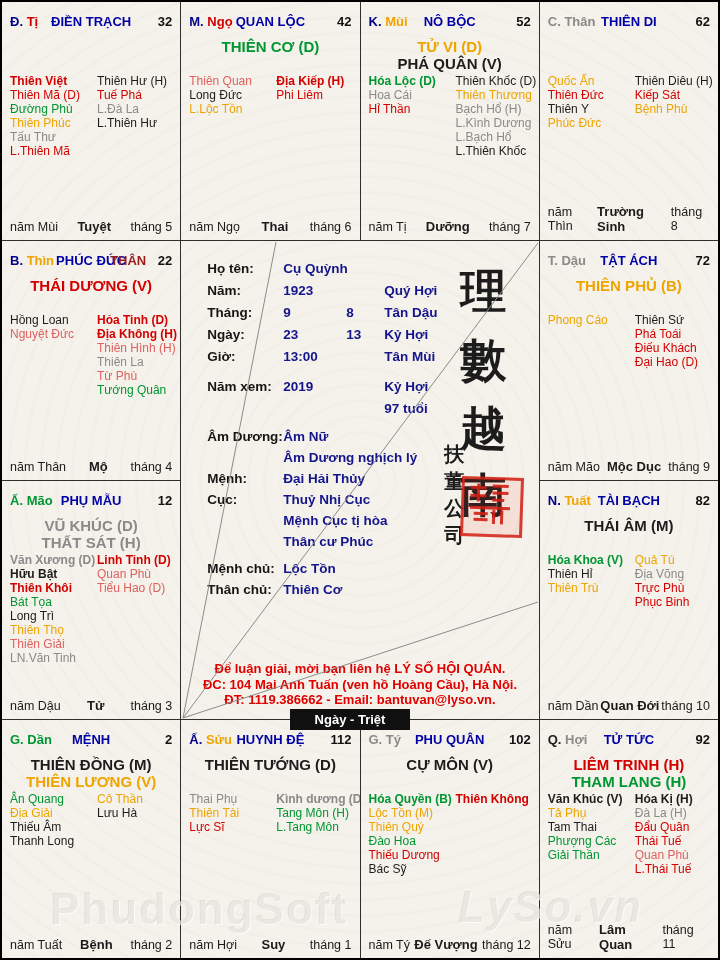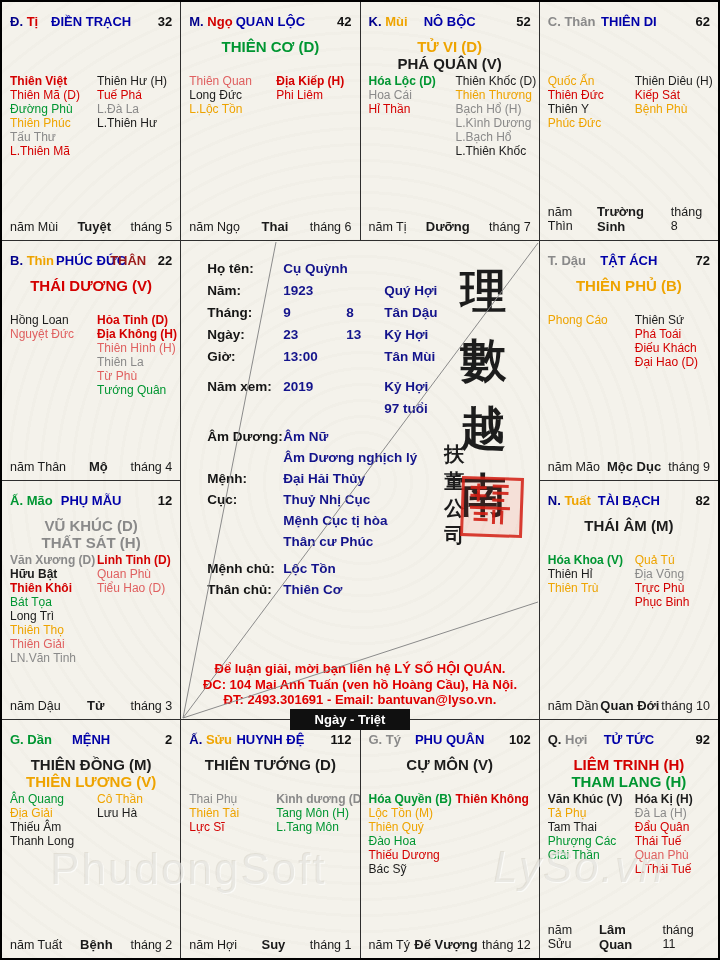--- a/index.html
+++ b/index.html
@@ -37,24 +37,24 @@
            font-size:13px;font-weight:bold;line-height:15.5px;z-index:2;}
   .cal{position:absolute;color:#1c1c1c;font-family:"DejaVu Serif","Liberation Serif",serif;
        font-weight:bold;z-index:2;text-align:center;}
   .calMain{left:277px;width:50px;font-size:46px;line-height:46px;}
   .calSide{left:262px;width:22px;font-size:20px;line-height:20px;}
   #seal{position:absolute;left:280px;top:236px;width:56px;height:54px;z-index:3;
         border:3px solid rgba(210,30,20,0.85);background:rgba(255,70,50,0.10);transform:rotate(2deg);}
   #overlay{position:absolute;inset:0;z-index:4;pointer-events:none;}
   #badge{position:absolute;left:288px;top:707px;width:120px;height:21px;background:#101010;color:#fff;
          font-size:13px;font-weight:bold;text-align:center;line-height:21px;z-index:5;}
-  .wm{position:absolute;z-index:2;font-weight:normal;color:rgba(125,118,100,0.14);
-      text-shadow:1px 1px 0 rgba(255,255,255,0.65);letter-spacing:2px;pointer-events:none;}
+  .wm{position:absolute;z-index:2;font-weight:bold;color:rgba(125,118,100,0.14);
+      text-shadow:1px 1px 0 rgba(255,255,255,0.65);letter-spacing:2px;pointer-events:none;margin-top:40px;}
   #wm1{left:48px;top:842px;font-size:44px;}
-  #wm2{left:491px;top:840px;font-size:44px;font-style:italic;}
+  #wm2{left:456px;top:840px;font-size:44px;font-style:italic;}
 </style>
 </head>
 <body>
 
 <div class="page">
   <div id="grid">
       <div class="cell p11">
         <div class="hd">
           <span class="sb"><span style="color: rgb(28, 28, 28);">Q. </span><span style="color: rgb(138, 138, 138);">Hợi</span></span>
           <span class="pname">TỬ TỨC</span>
@@ -435,21 +435,21 @@
             <span class="v1">Lộc Tồn</span>
           </div>
           <div class="row" style="top: 341px;">
             <span class="lb">Thân chủ:</span>
             <span class="v1">Thiên Cơ</span>
           </div>
         </div>
       <div id="contact">
           <div>Để luận giải, mời bạn liên hệ LÝ SỐ HỘI QUÁN.</div>
           <div>ĐC: 104 Mai Anh Tuấn (ven hồ Hoàng Cầu), Hà Nội.</div>
-          <div>ĐT: 2493.301691 - Email: bantuvan@lyso.vn.</div>
+          <div>ĐT: 1119.386662 - Email: bantuvan@lyso.vn.</div>
         </div>
       <div id="calMain" class="cal calMain">
           <div style="position: absolute; top: 27px; left: 0px; width: 100%;">理</div>
           <div style="position: absolute; top: 96px; left: 0px; width: 100%;">數</div>
           <div style="position: absolute; top: 164px; left: 0px; width: 100%;">越</div>
           <div style="position: absolute; top: 231px; left: 0px; width: 100%;">南</div>
         </div>
       <div id="calSide" class="cal calSide">
           <div style="position: absolute; top: 203px; left: 0px; width: 100%;">扶</div>
           <div style="position: absolute; top: 230px; left: 0px; width: 100%;">董</div>

